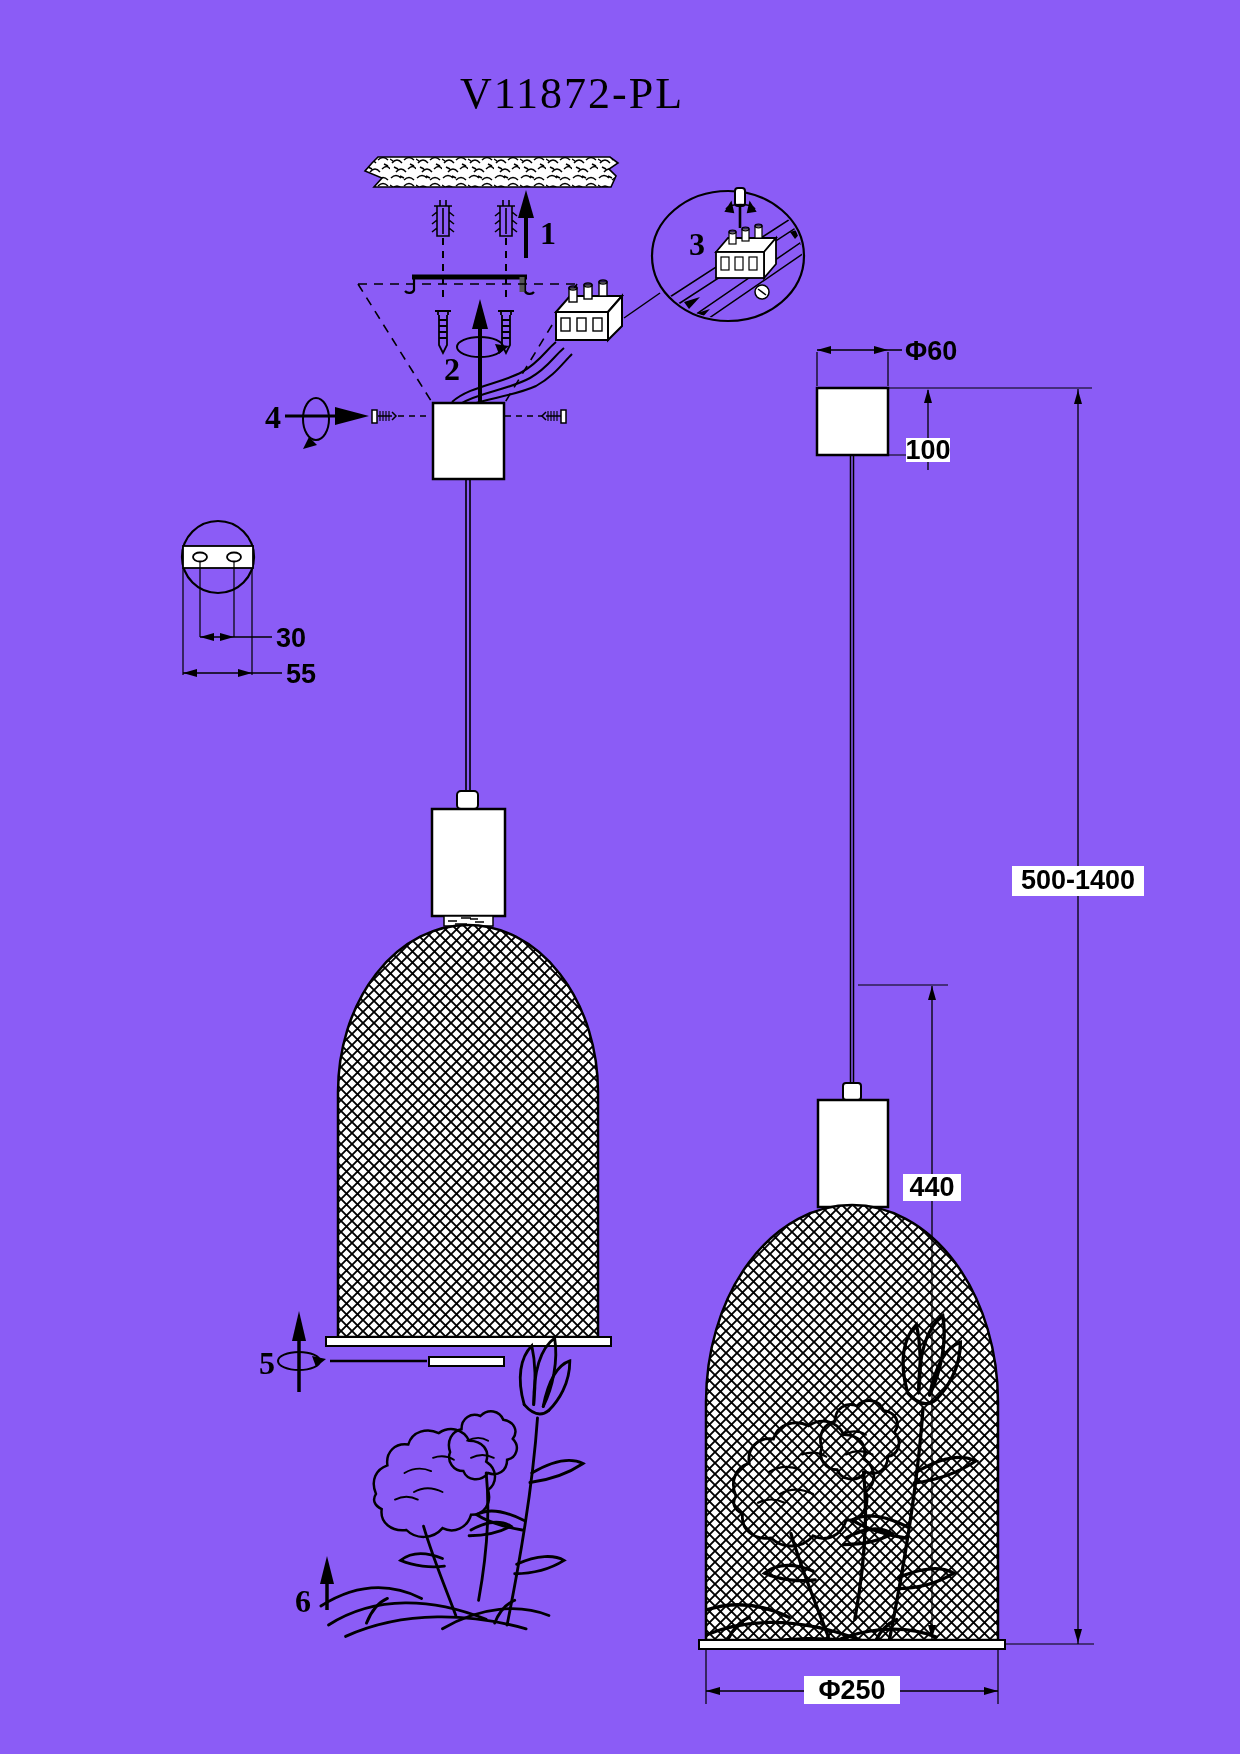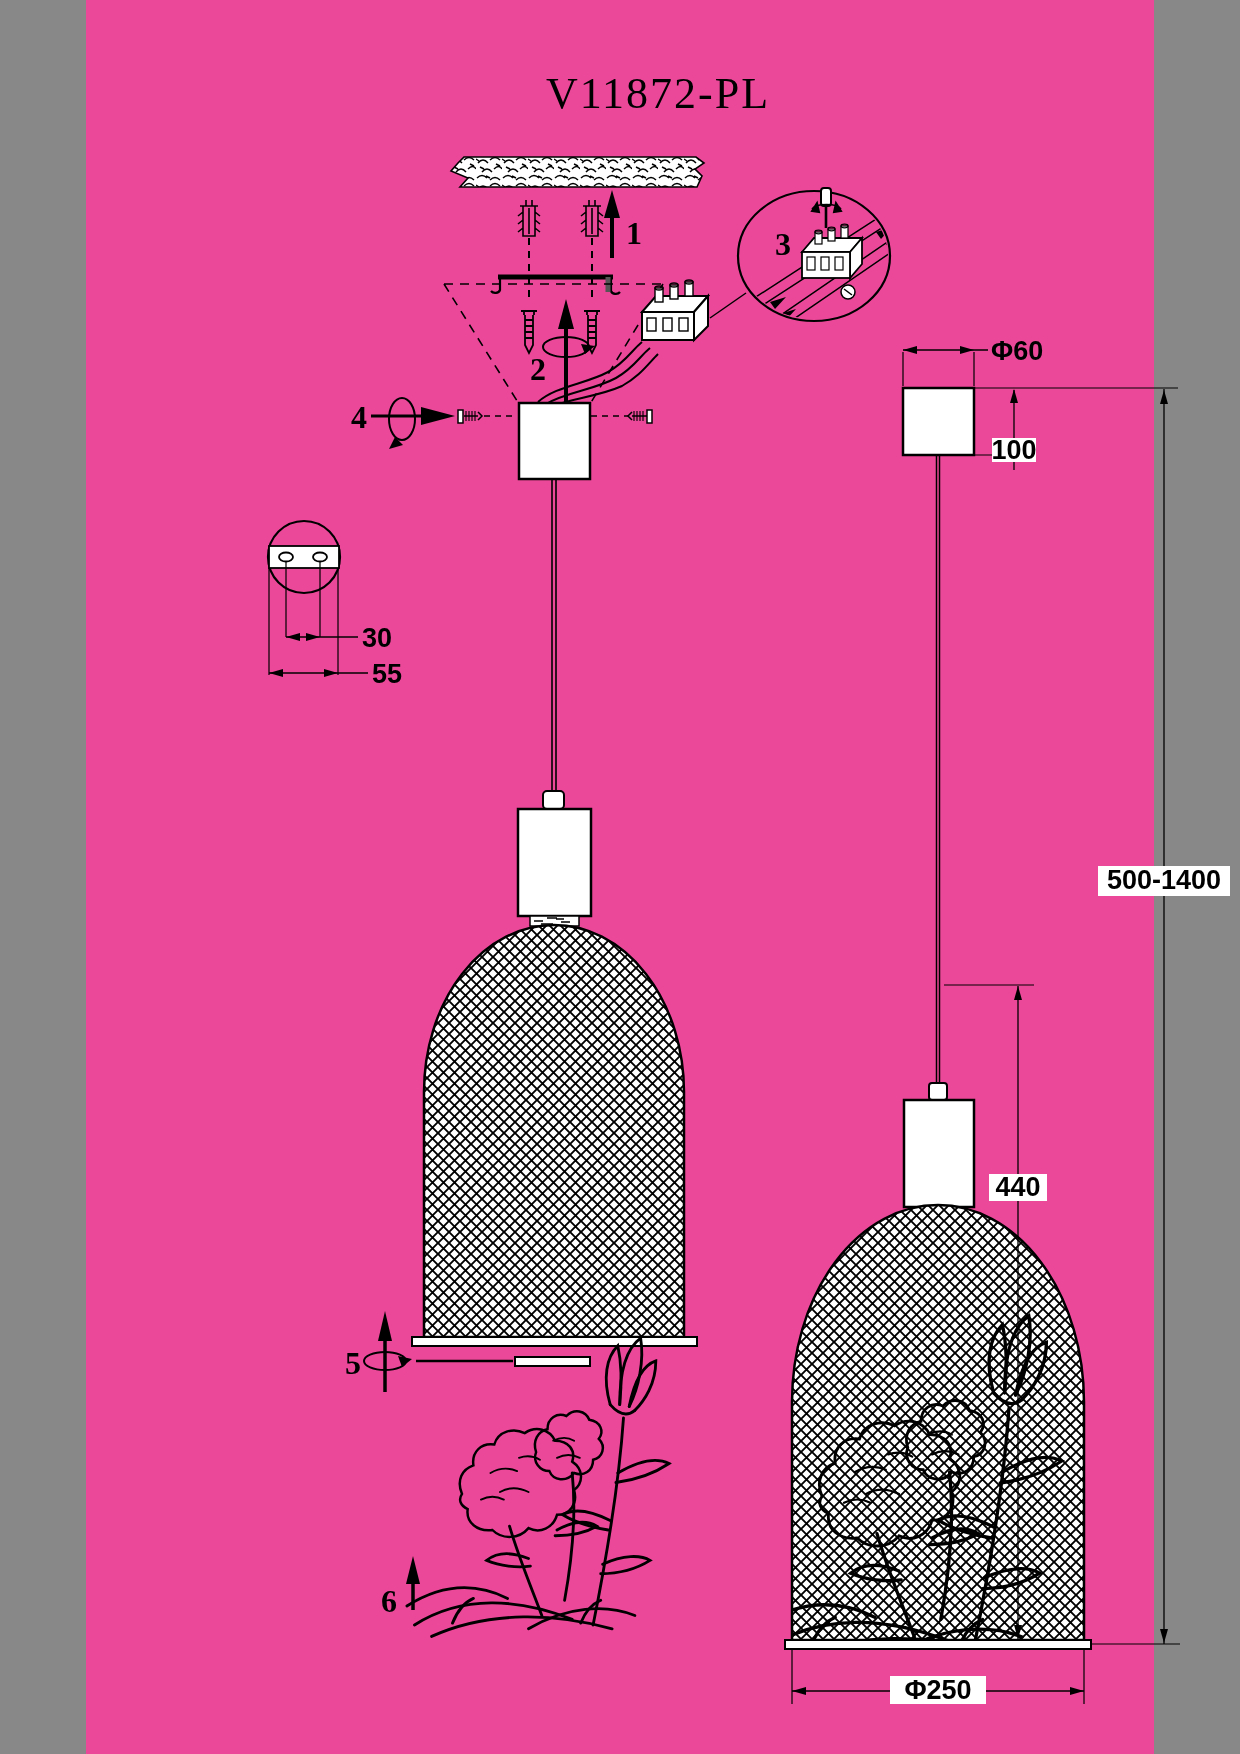--- a/index.html
+++ b/index.html
@@ -1,20 +1,20 @@
 <!DOCTYPE html>
 <html><head>
 <meta charset="utf-8">
 <style>
   html,body{margin:0;padding:0;background:#888;}
   .page{
     position:relative;
-    width:1068px;height:1754px;
+    width:1240px;height:1754px;
     margin:0 auto;
-    background:#ec4899;
+    background:#8b5cf6;
     font-family:"Liberation Sans", sans-serif;
   }
   svg{position:absolute;inset:0;}
   text{fill:#000;}
   .title-text{font-family:"Liberation Serif", serif;font-size:44px;letter-spacing:2px;}
   .step-num{font-family:"Liberation Serif", serif;font-size:32px;font-weight:bold;}
   .dim-num{font-family:"Liberation Sans", sans-serif;font-size:27px;font-weight:bold;}
   .ln{stroke:#000;fill:none;}
   .thin{stroke-width:1.2;}
   .dimline{stroke-width:1.3;}

